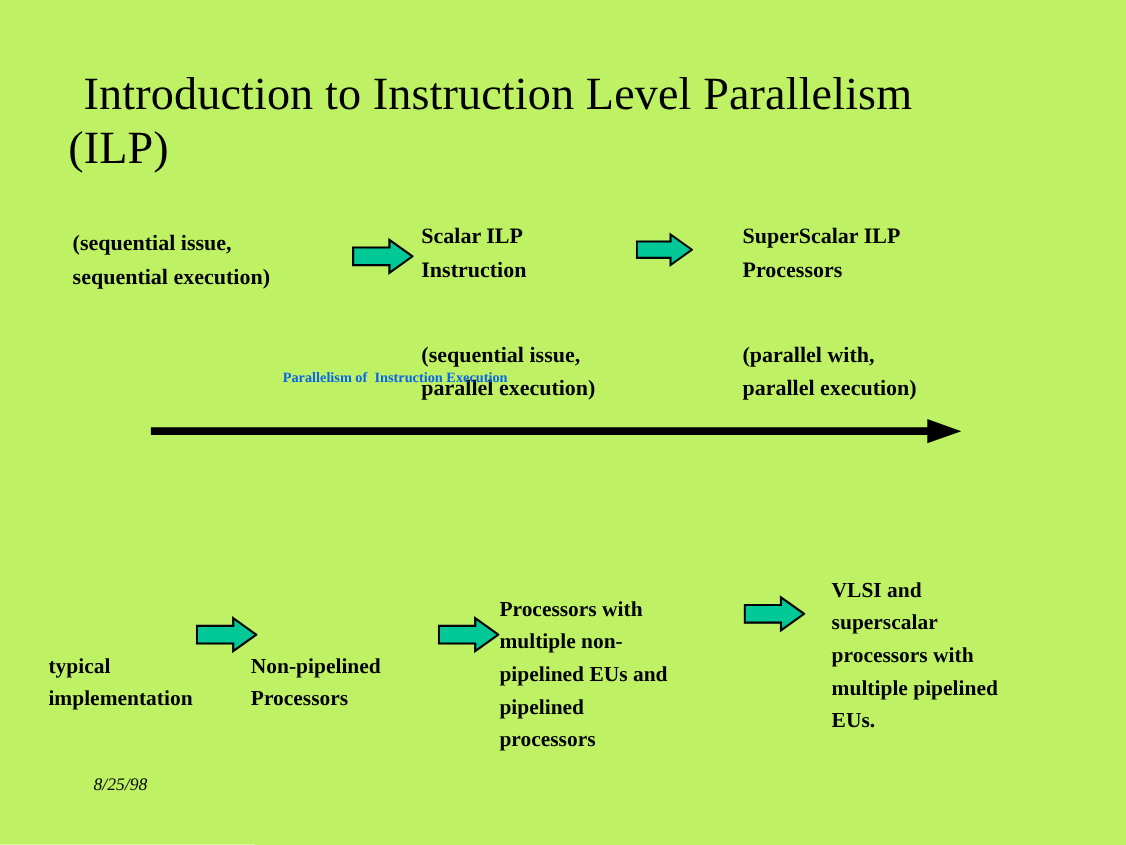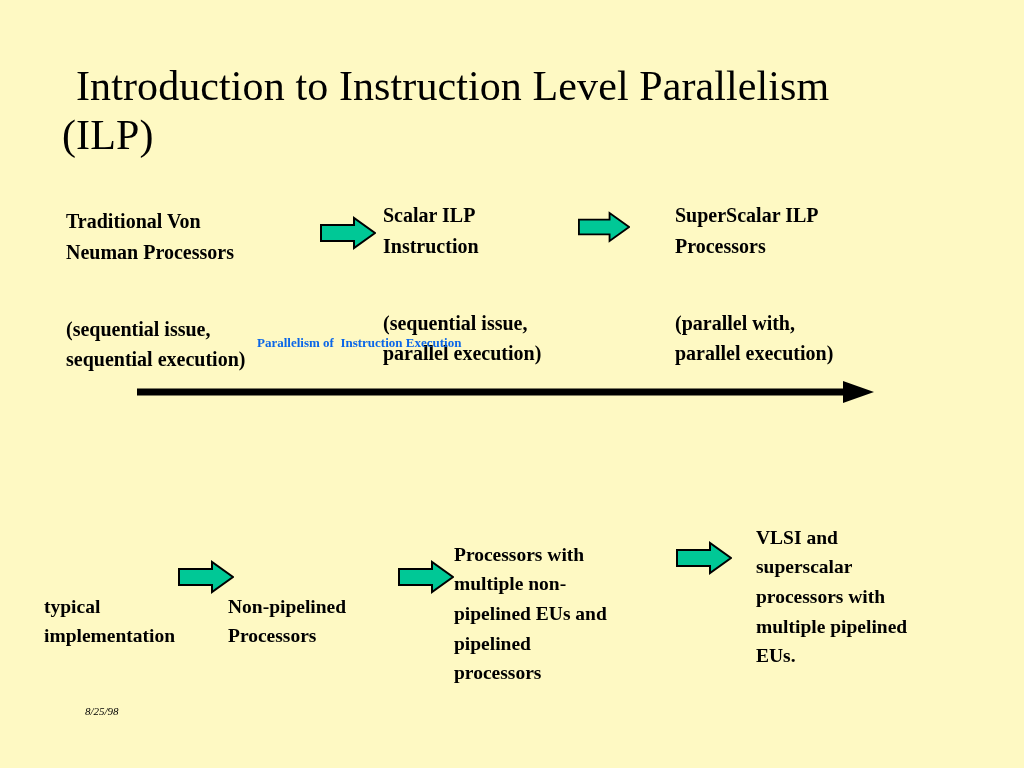--- a/index.html
+++ b/index.html
@@ -4,21 +4,21 @@
 <style>
   html, body {
     margin: 0;
     padding: 0;
     background: #ffffff;
   }
   #slide {
     position: relative;
     width: 1024px;
     height: 768px;
-    background: #fef9c3;
+    background: #bef264;
     overflow: hidden;
     font-family: "Liberation Serif", "DejaVu Serif", serif;
     color: #000000;
   }
 
   
   .title {
     position: absolute;
     left: 62px;
     top: 62px;
@@ -84,40 +84,38 @@
   #arrow-top-2    { left: 578px; top: 210px; width: 52px; height: 34px; }
   #arrow-bot-1    { left: 178px; top: 560px; width: 56px; height: 34px; }
   #arrow-bot-2    { left: 398px; top: 560px; width: 56px; height: 34px; }
   #arrow-bot-3    { left: 676px; top: 541px; width: 56px; height: 34px; }
 
   
   #date-text {
     position: absolute;
     left: 85px;
     top: 705px;
-    font-size: 11px;
+    font-size: 16px;
     font-style: italic;
     font-weight: 400;
     color: #000000;
     font-family: "Liberation Serif", "DejaVu Serif", serif;
   }
 </style>
 </head>
 <body>
 
 <div id="slide">
 
   <div class="title">
     <div class="t-indent">Introduction to Instruction Level Parallelism</div>
     <div>(ILP)</div>
   </div>
 
   <div class="tbox" id="box-von">
-    <p class="para">Traditional Von
-Neuman Processors</p>
     <p class="para">(sequential issue,
 sequential execution)</p>
   </div>
 
   <svg class="garrow" id="arrow-top-1" viewBox="0 0 56 34">
     <polygon points="1,9 34,9 34,2 55,17 34,32 34,25 1,25" fill="#00c896" stroke="#000000" stroke-width="2" stroke-linejoin="miter"></polygon>
   </svg>
 
   <div class="tbox" id="box-scalar">
     <p class="para">Scalar ILP

